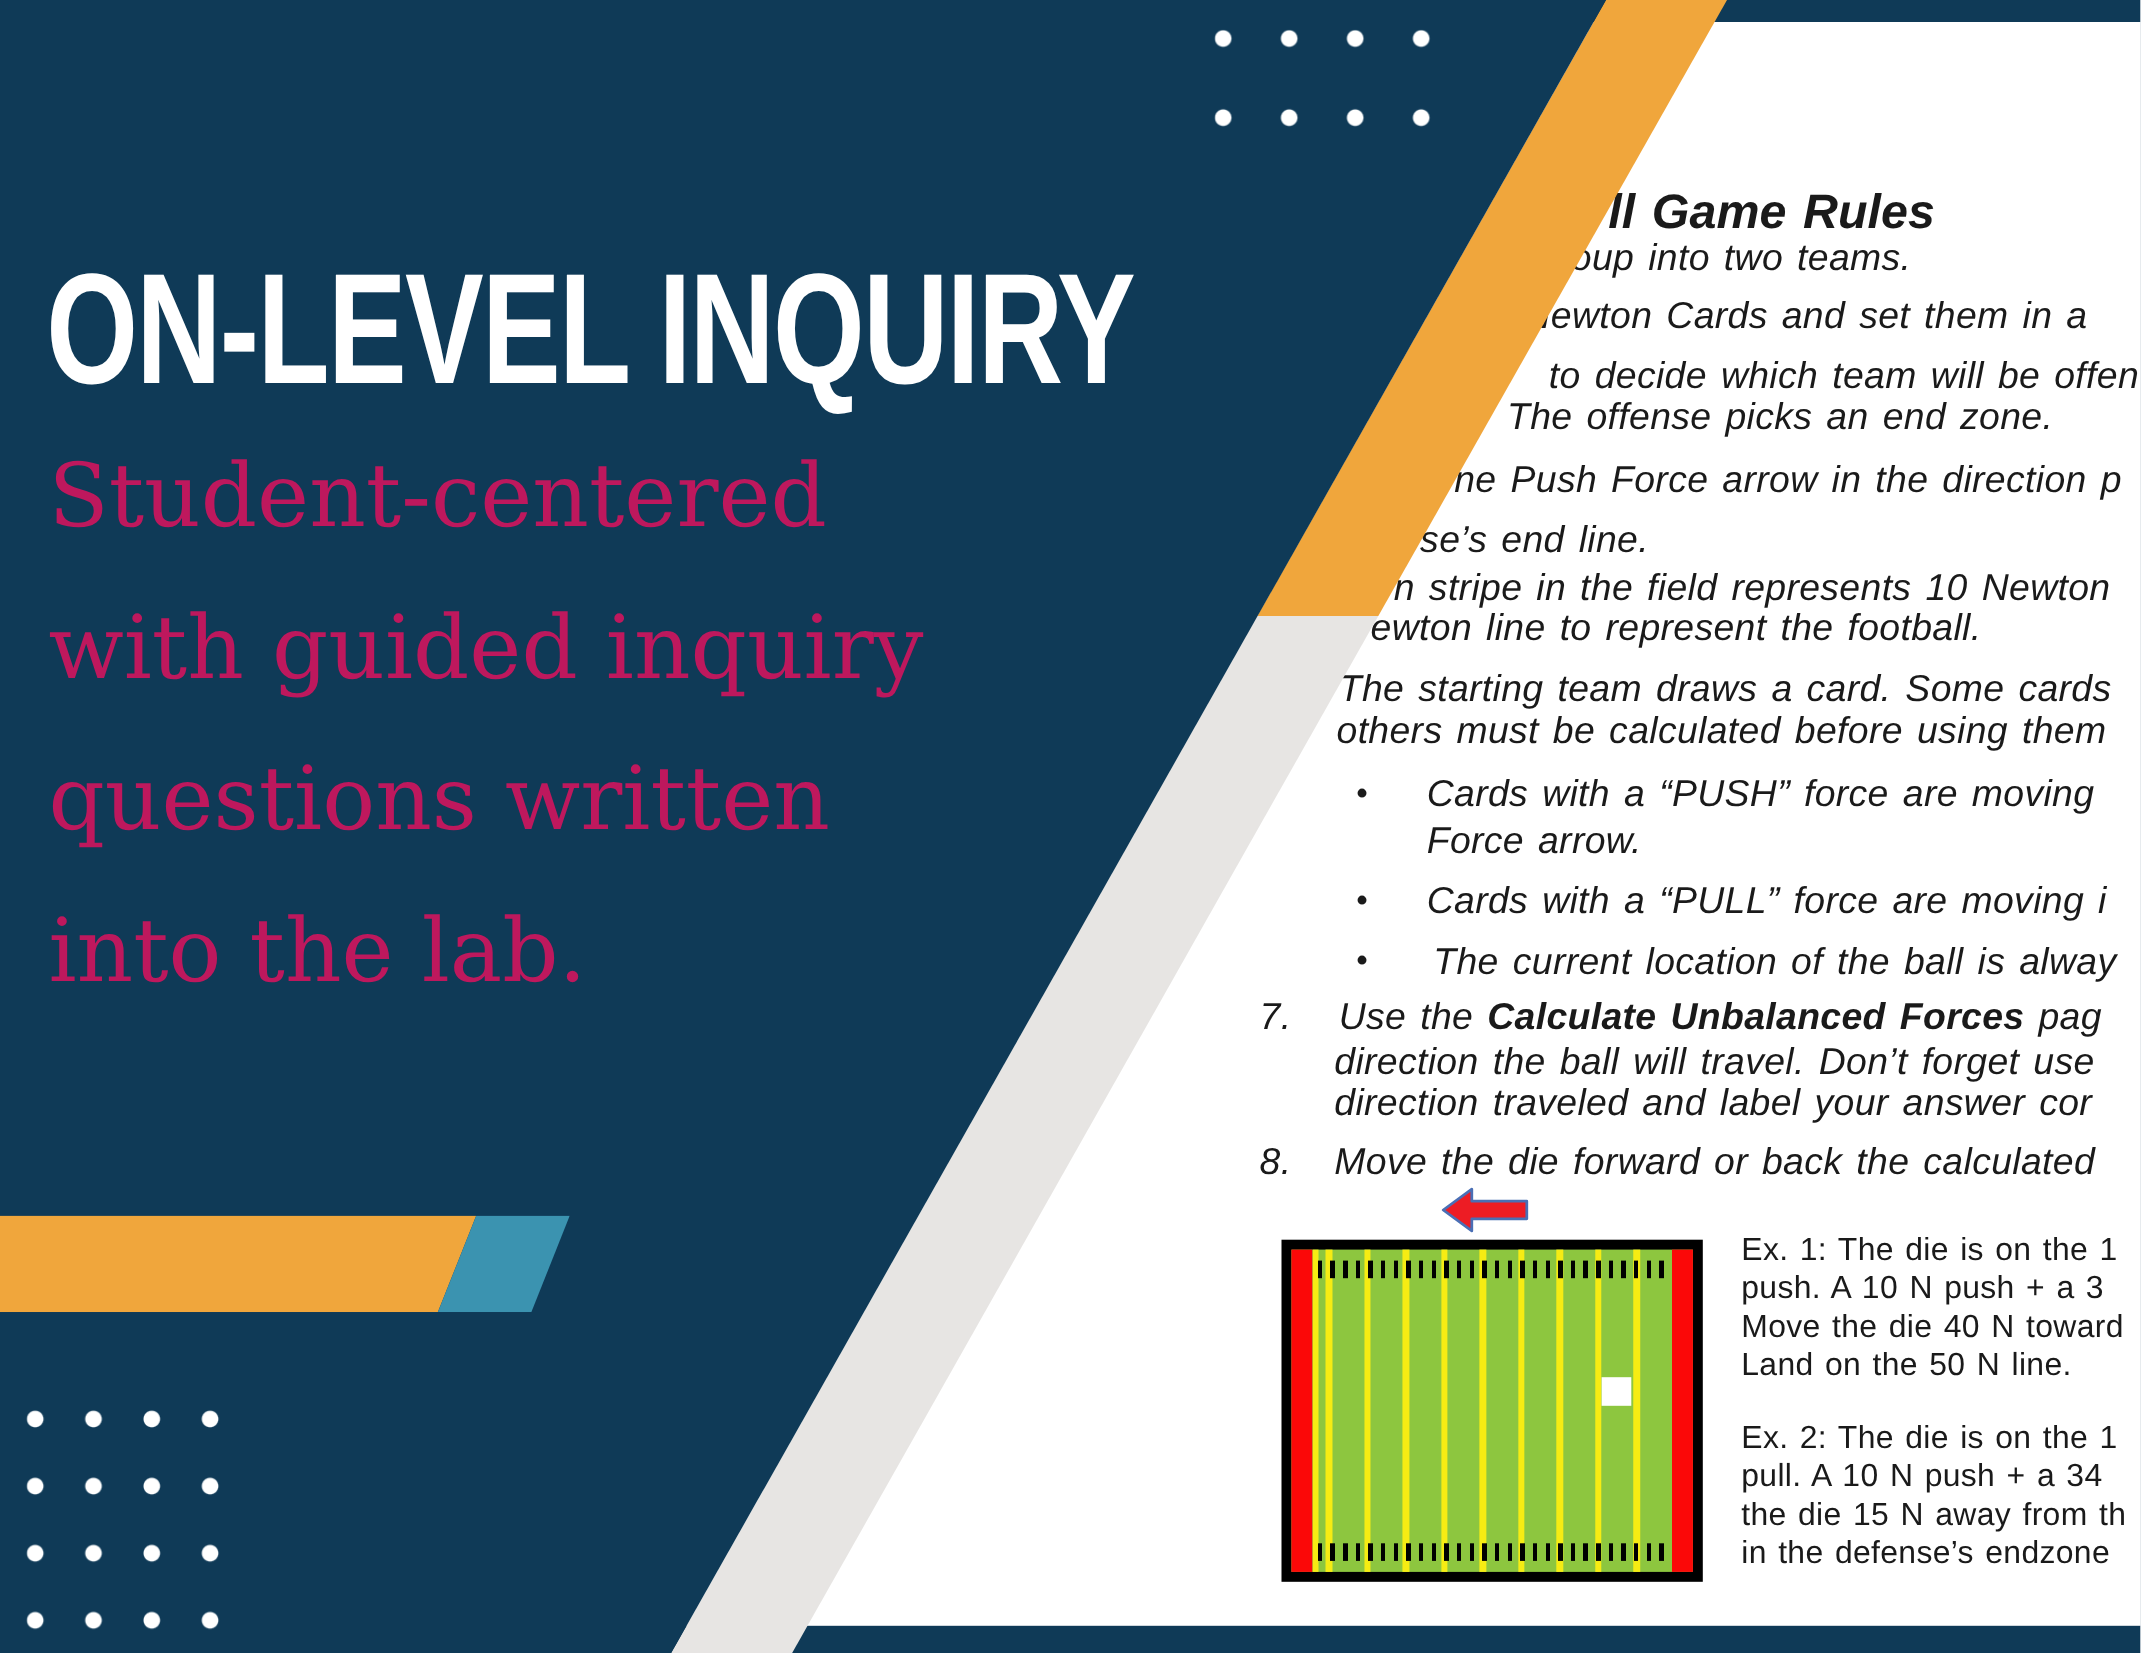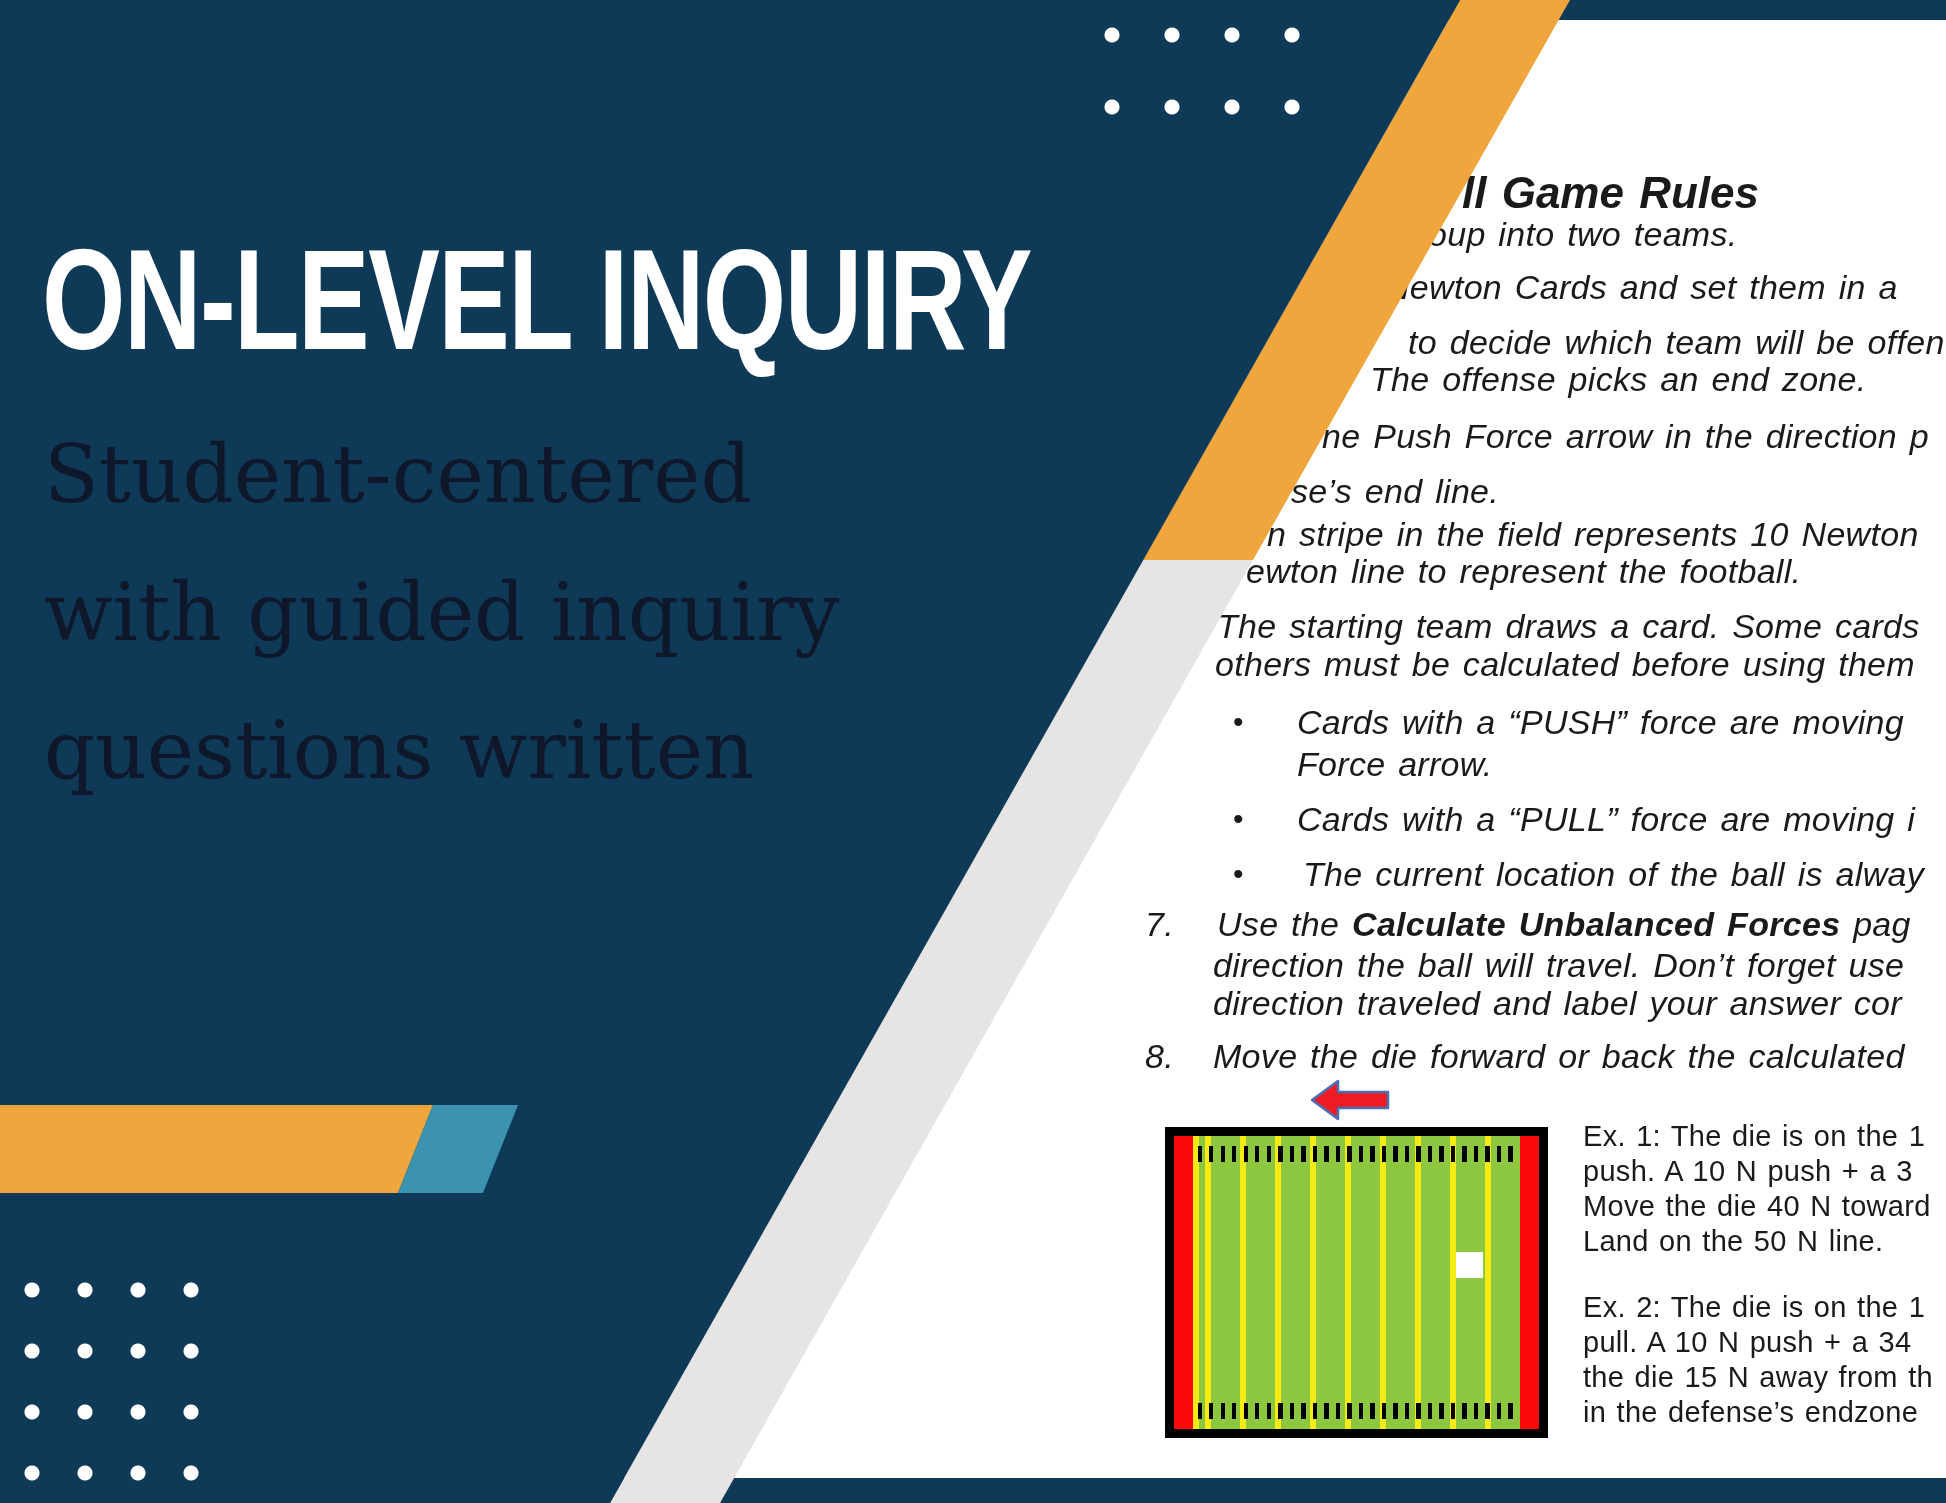--- a/index.html
+++ b/index.html
@@ -18,21 +18,21 @@
   .gray-band{position:absolute;left:0;top:0;width:1946px;height:1503px;background:#e7e5e3;z-index:2;
     clip-path:polygon(1143px 560px,1253px 560px,720px 1503px,610px 1503px);}
   
   .left-content{position:absolute;inset:0;z-index:4;}
   .slide-title{
     position:absolute;left:42px;top:225px;color:#ffffff;
     font-weight:700;font-size:143px;line-height:1.05;letter-spacing:-2px;white-space:nowrap;
     transform:scaleX(.75);transform-origin:left top;
   }
   .slide-subtitle{
-    position:absolute;left:44px;top:406px;color:#0f172a;
+    position:absolute;left:44px;top:382px;color:#be185d;
     font-family:"DejaVu Serif",serif;font-size:80px;line-height:138px;white-space:nowrap;
   }
   .dot-grid{position:absolute;z-index:4;}
   .dots-top{
     left:1104px;top:27px;width:205px;height:90px;
     background-image:radial-gradient(circle 8px at 8px 8px,#ffffff 7px,transparent 8px);
     background-size:60px 72px;
   }
   .dots-bottom{
     left:24px;top:1282px;width:184px;height:208px;
@@ -134,20 +134,21 @@
   <div class="gray-band"></div>
   <div class="orange-band"></div>
   <div class="navy-wedge"></div>
 
   <div class="left-content">
     <div class="slide-title">ON-LEVEL INQUIRY</div>
     <div class="slide-subtitle">
       <div>Student-centered</div>
       <div>with guided inquiry</div>
       <div>questions written</div>
+      <div>into the lab.</div>
     </div>
     <div class="dot-grid dots-top"></div>
     <div class="dot-grid dots-bottom"></div>
     <div class="accent-bar">
       <div class="accent-orange"></div>
       <div class="accent-teal"></div>
     </div>
   </div>
 
 </div>

